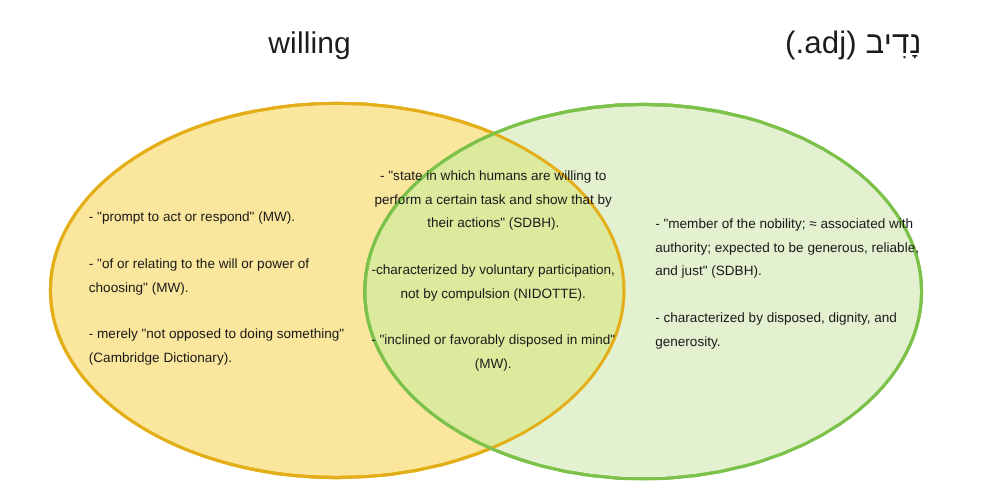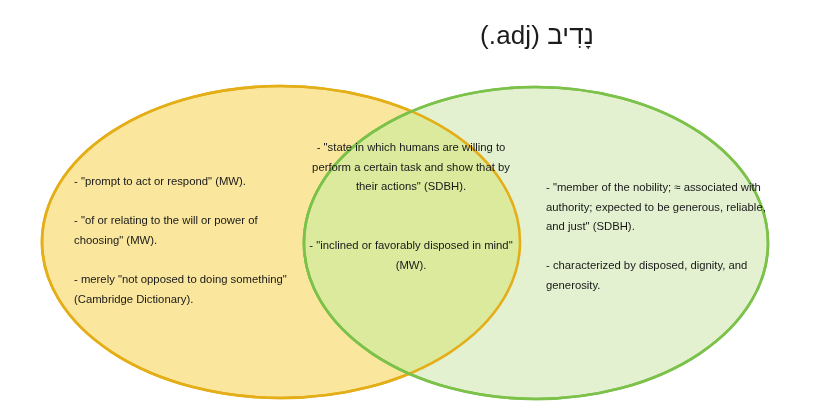--- a/index.html
+++ b/index.html
@@ -36,21 +36,20 @@
   #heading-left {
     left: 0;
     top: 22px;
     width: 516px;
     text-align: center;
   }
   #heading-right {
     left: 306px;
     top: 20px;
     width: 462px;
-    text-align: center;
     direction: rtl;
     font-size: 26px;
   }
 
   
   #venn-svg {
     position: absolute;
     left: 0;
     top: 0;
     width: 825px;
@@ -106,34 +105,36 @@
     <ellipse cx="536" cy="243" rx="232" ry="156" fill="#e2f0ce" fill-opacity="0.95" stroke="#7cc24a" stroke-width="2.6"></ellipse>
 
     <g clip-path="url(#clip-left-ellipse)">
       <ellipse cx="536" cy="243" rx="232" ry="156" fill="#dcea9e" stroke="#7cc24a" stroke-width="2.6"></ellipse>
     </g>
 
     <ellipse cx="281" cy="242" rx="239" ry="156" fill="none" stroke="#e4ae18" stroke-width="2.6"></ellipse>
     <ellipse cx="536" cy="243" rx="232" ry="156" fill="none" stroke="#7cc24a" stroke-width="2.6"></ellipse>
   </svg>
 
+  <div class="heading" id="heading-left">willing</div>
 
   <div class="heading" id="heading-right">נָדִיב (adj.)</div>
 
   <div class="venn-text" id="text-left">
     <p>- "prompt to act or respond" (MW).</p>
     <div class="gap"></div>
     <p>- "of or relating to the will or power of choosing" (MW).</p>
     <div class="gap"></div>
     <p>- merely "not opposed to doing something" (Cambridge Dictionary).</p>
   </div>
 
   <div class="venn-text" id="text-center">
     <p>- "state in which humans are willing to perform a certain task and show that by their actions" (SDBH).</p>
     <div class="gap"></div>
+    <p>-characterized by voluntary participation, not by compulsion (NIDOTTE).</p>
     <div class="gap"></div>
     <p>- "inclined or favorably disposed in mind" (MW).</p>
   </div>
 
   <div class="venn-text" id="text-right">
     <p>- "member of the nobility; ≈ associated with authority; expected to be generous, reliable, and just" (SDBH).</p>
     <div class="gap"></div>
     <p>- characterized by disposed, dignity, and generosity.</p>
   </div>
 

